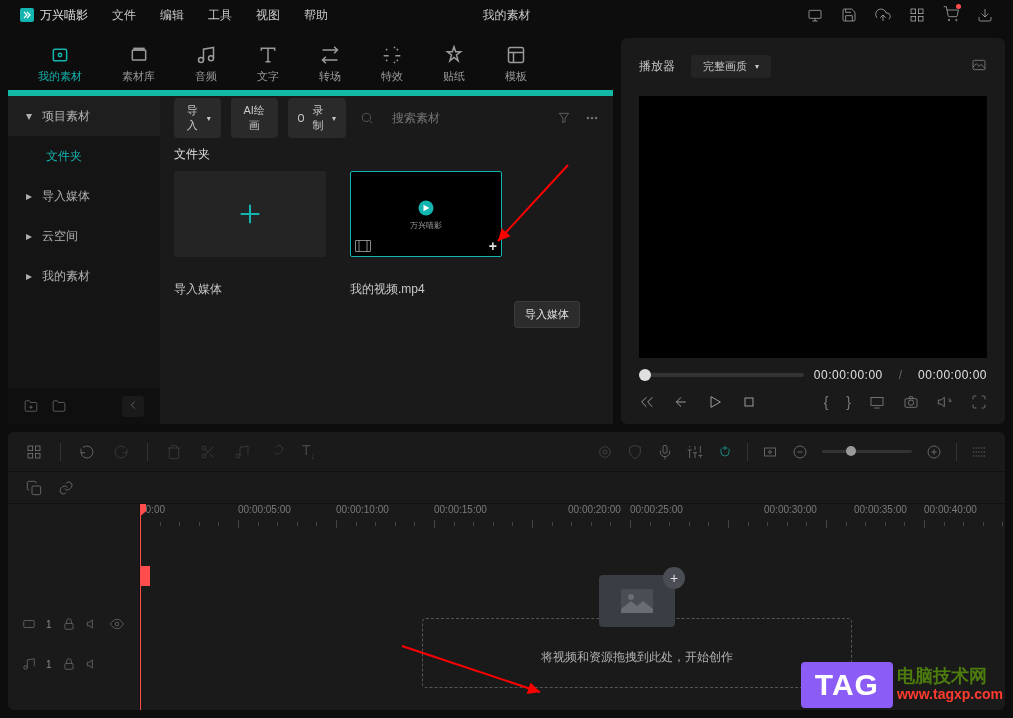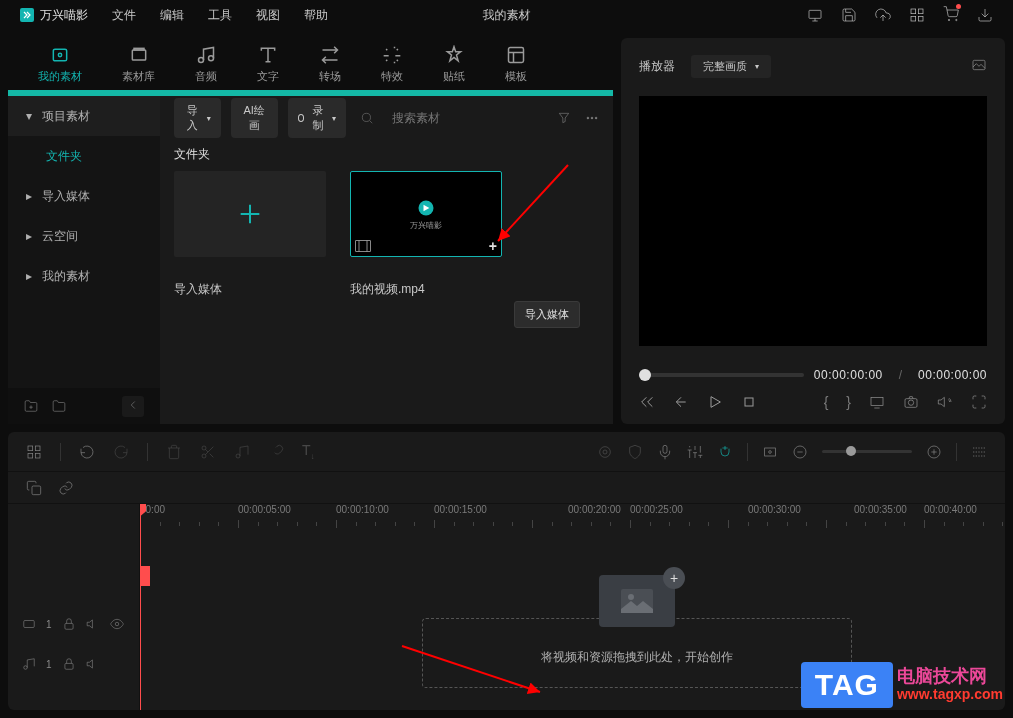--- a/index.html
+++ b/index.html
@@ -70,21 +70,21 @@
 
 .arrow-annotation { position: absolute; pointer-events: none; }
 
 
 .preview-panel { flex: 1; background: #1a1a1a; border-radius: 6px; display: flex; flex-direction: column; }
 .preview-header { height: 58px; display: flex; align-items: center; padding: 0 18px; gap: 16px; border-bottom: 1px solid #1a1a1a; }
 .preview-header .title { font-size: 12px; color: #c8c8c8; }
 .quality-select { background: #242424; padding: 4px 12px; border-radius: 3px; font-size: 11px; color: #c8c8c8; display: flex; align-items: center; gap: 8px; }
 .preview-header .right { margin-left: auto; }
 .preview-viewport { flex: 1; background: #000; margin: 0 18px; }
-.preview-controls { padding: 20px 18px 14px; }
+.preview-controls { padding: 8px 18px 14px; }
 .scrub-bar { height: 18px; display: flex; align-items: center; gap: 10px; margin-bottom: 10px; }
 .scrub-track { flex: 1; height: 4px; background: #333; border-radius: 2px; position: relative; }
 .scrub-handle { width: 12px; height: 12px; background: #e0e0e0; border-radius: 50%; position: absolute; left: 0; top: -4px; }
 .time-display { font-size: 12px; color: #e0e0e0; letter-spacing: 0.5px; }
 .time-sep { color: #666; margin: 0 6px; }
 .player-buttons { display: flex; align-items: center; gap: 18px; }
 .player-buttons svg { width: 16px; height: 16px; stroke: #9a9a9a; fill: none; }
 .player-buttons .spacer { flex: 1; }
 .curly { font-size: 14px; color: #7a7a7a; }
 
@@ -119,23 +119,23 @@
 .playhead-grab { position: absolute; left: -10px; top: 62px; width: 20px; height: 20px; background: #ff4d4d; border-radius: 10px 0 0 10px; }
 
 .drop-zone { position: absolute; left: 282px; top: 114px; width: 430px; height: 70px; border: 1px dashed #555; border-radius: 4px; display: flex; align-items: center; justify-content: center; flex-direction: column; gap: 6px; }
 .drop-placeholder { position: absolute; top: -44px; left: 50%; transform: translateX(-50%); width: 76px; height: 52px; background: #3a3e44; border-radius: 4px; display: flex; align-items: center; justify-content: center; }
 .drop-placeholder svg { width: 32px; height: 32px; }
 .drop-plus { position: absolute; top: -52px; left: calc(50% + 26px); width: 22px; height: 22px; background: #4a4e54; border-radius: 50%; display: flex; align-items: center; justify-content: center; color: #ddd; font-size: 14px; }
 .drop-text { font-size: 12px; color: #b0b0b0; margin-top: 8px; }
 
 
 .watermark { position: absolute; right: 10px; bottom: 10px; display: flex; align-items: center; }
-.wm-tag { background: #3b82f6; color: #fff; font-weight: 900; font-size: 30px; padding: 6px 14px; border-radius: 4px; letter-spacing: 1px; font-family: Arial, sans-serif; }
+.wm-tag { background: #8b5cf6; color: #fff; font-weight: 900; font-size: 30px; padding: 6px 14px; border-radius: 4px; letter-spacing: 1px; font-family: Arial, sans-serif; }
 .wm-text { margin-left: 4px; display: flex; flex-direction: column; line-height: 1.1; }
-.wm-cn { color: #ec4899; font-size: 18px; font-weight: bold; }
+.wm-cn { color: #4d7c0f; font-size: 18px; font-weight: bold; }
 .wm-url { color: #ff3b30; font-size: 14px; font-weight: bold; }
 
 .preview-header svg { width: 16px; height: 16px; stroke: #9a9a9a; fill: none; }
 </style>
 </head>
 <body>
 
 <div class="menu-bar">
   <div class="app-logo">
     <div class="app-logo-icon">
@@ -571,21 +571,21 @@
           <div class="ruler-tick" style="left: 411.6px;"></div>
           <div class="ruler-tick" style="left: 431.2px;"></div>
           <div class="ruler-tick" style="left: 450.8px;"></div>
           <div class="ruler-tick" style="left: 470.4px;"></div>
           <div class="ruler-mark" style="left: 490px;">00:00:25:00</div>
           <div class="ruler-tick major" style="left: 490px;"></div>
           <div class="ruler-tick" style="left: 509.6px;"></div>
           <div class="ruler-tick" style="left: 529.2px;"></div>
           <div class="ruler-tick" style="left: 548.8px;"></div>
           <div class="ruler-tick" style="left: 568.4px;"></div>
-          <div class="ruler-mark" style="left: 572px; padding-left: 36px;">00:00:30:00</div>
+          <div class="ruler-mark" style="left: 588px; padding-left: 36px;">00:00:30:00</div>
           <div class="ruler-tick major" style="left: 588px;"></div>
           <div class="ruler-tick" style="left: 607.6px;"></div>
           <div class="ruler-tick" style="left: 627.2px;"></div>
           <div class="ruler-tick" style="left: 646.8px;"></div>
           <div class="ruler-tick" style="left: 666.4px;"></div>
           <div class="ruler-mark" style="left: 714px;">00:00:35:00</div>
           <div class="ruler-tick major" style="left: 686px;"></div>
           <div class="ruler-tick" style="left: 705.6px;"></div>
           <div class="ruler-tick" style="left: 725.2px;"></div>
           <div class="ruler-tick" style="left: 744.8px;"></div>

